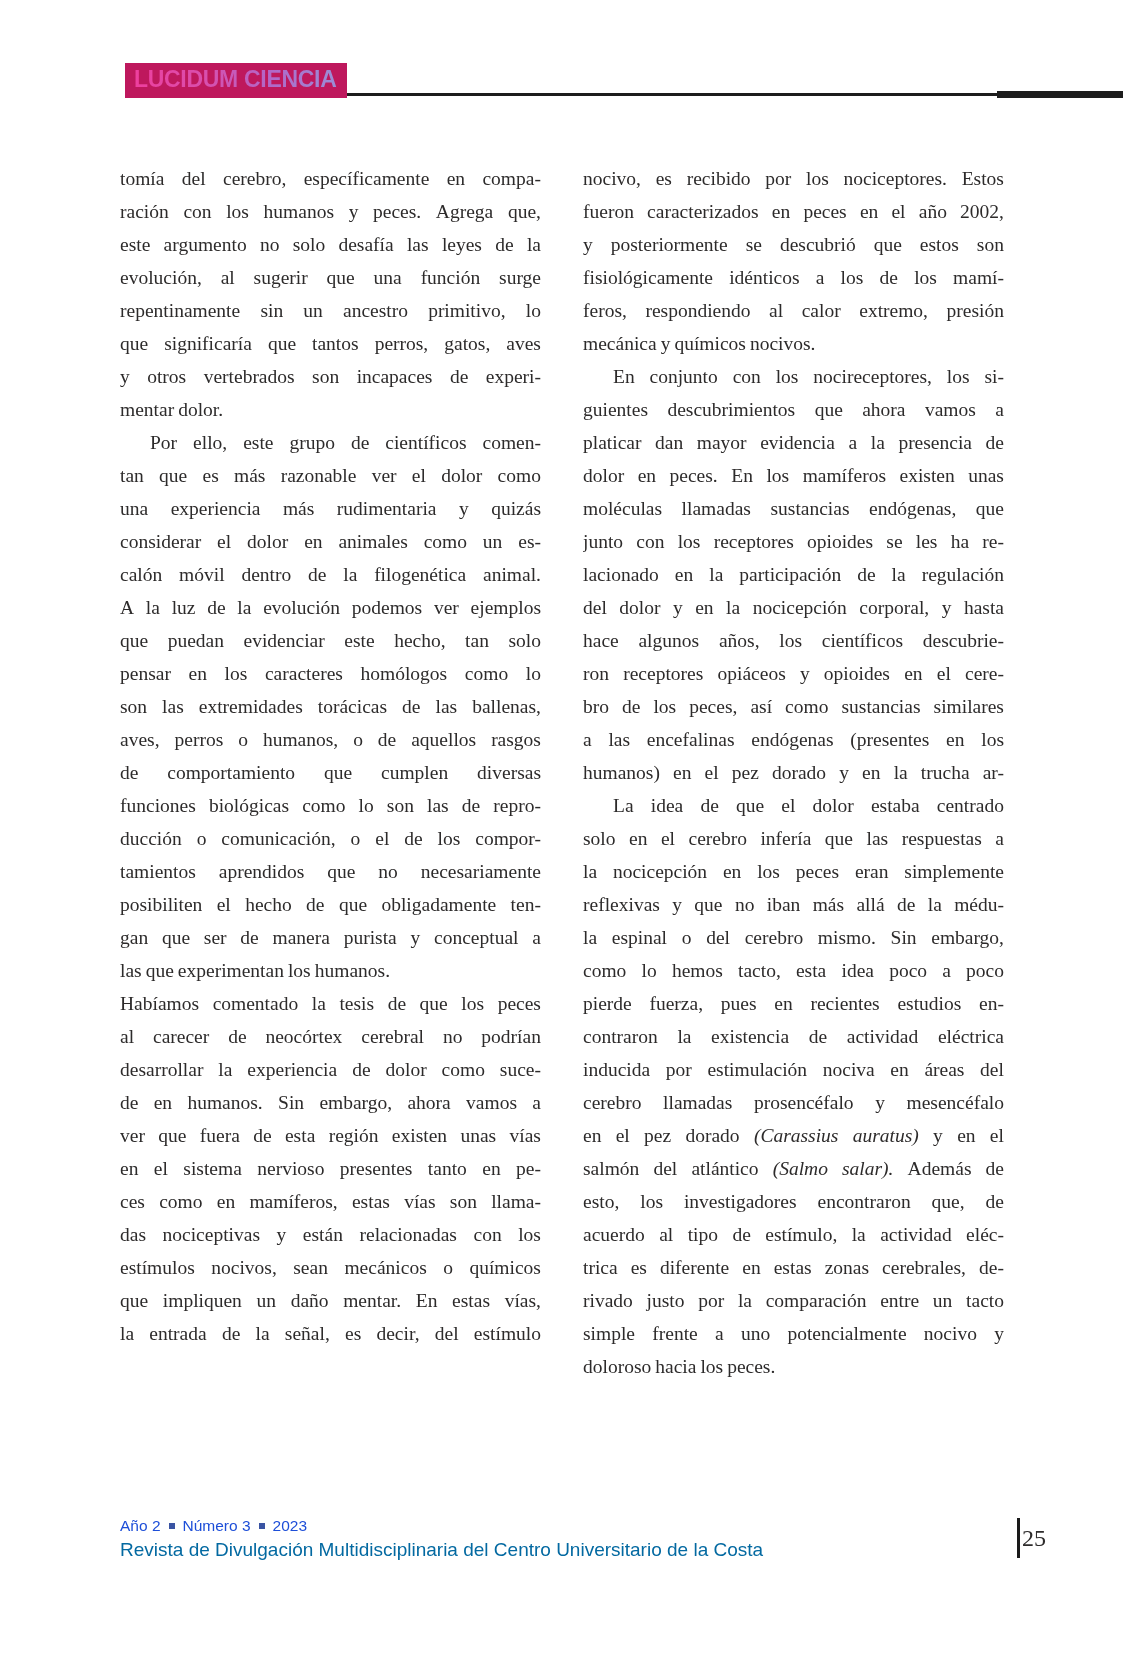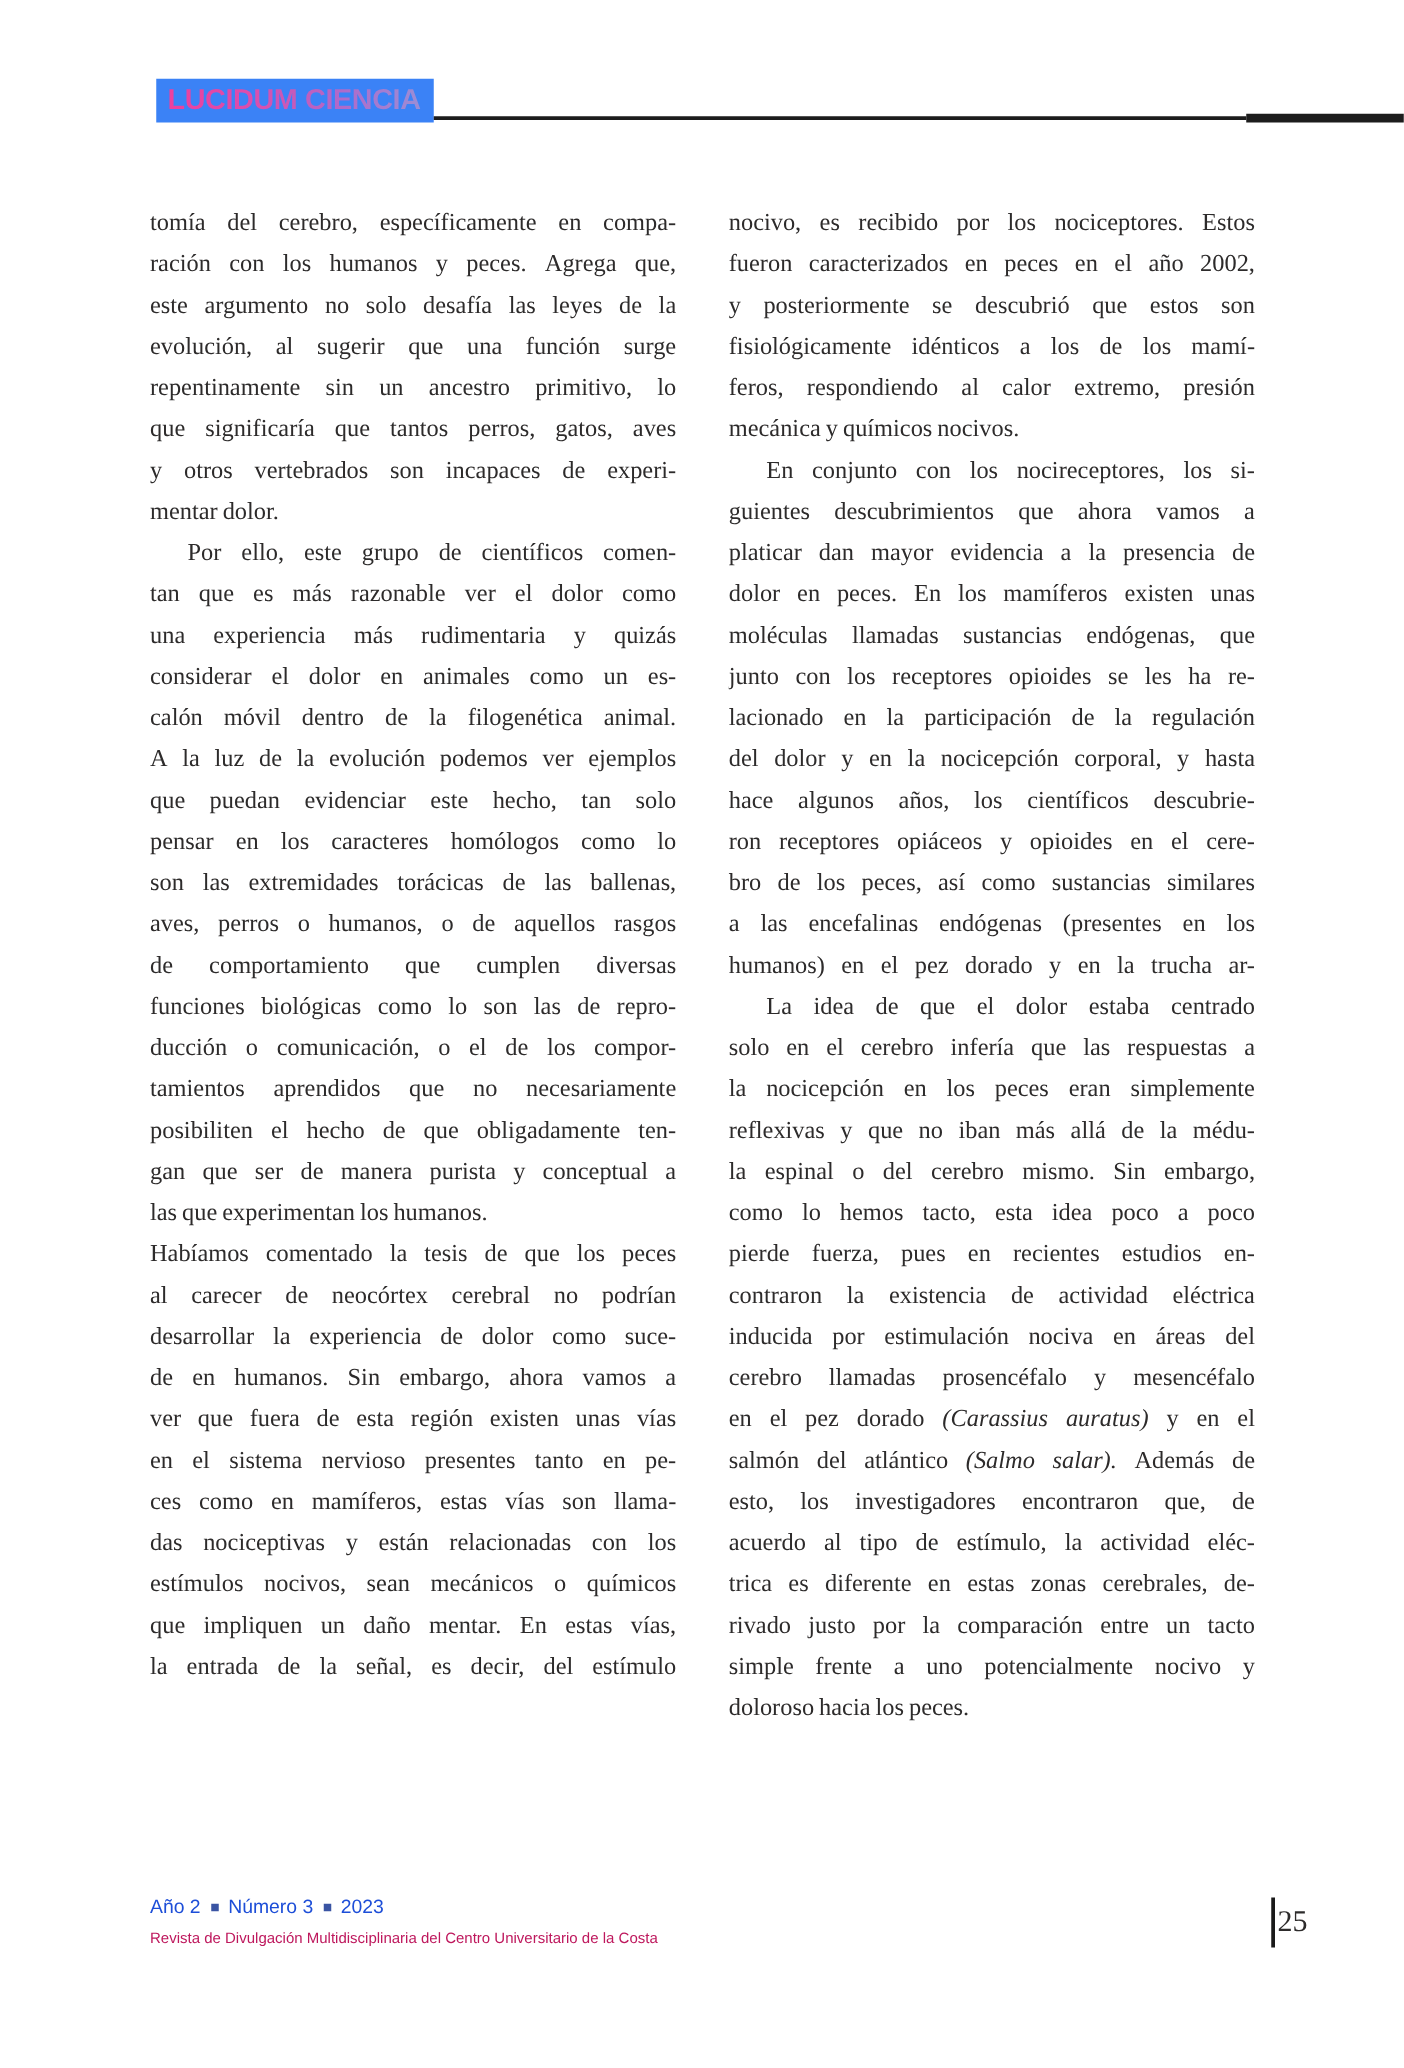--- a/index.html
+++ b/index.html
@@ -12,21 +12,21 @@
   }
 
   
   .header {
     position: absolute;
     top: 63px; left: 125px; right: 0;
     display: flex;
     align-items: flex-end;
   }
   .logo-box {
-    background: #3b82f6;
+    background: #be185d;
     padding: 3px 10px 5px 9px;
     flex: 0 0 auto;
   }
   .logo-text {
     font-family: "Liberation Sans", sans-serif;
     font-weight: bold;
     font-size: 23px;
     letter-spacing: -0.3px;
     background: linear-gradient(90deg, #ee3f9e 0%, #d84fae 35%, #b069c9 68%, #9a8ed6 100%);
     -webkit-background-clip: text;
@@ -91,22 +91,22 @@
   }
   .sq {
     width: 6px; height: 6px;
     background: #3a54a3;
     display: inline-block;
     margin: 0 8px;
     flex: 0 0 auto;
   }
   .journal-line {
     font-family: "Liberation Sans", sans-serif;
-    font-size: 12px;
-    color: #be185d;
+    font-size: 19px;
+    color: #0369a1;
     line-height: 24px;
     white-space: nowrap;
   }
   .pagenum { display: flex; align-items: center; gap: 2px; margin-top: 4px; }
   .pagenum .bar { width: 3px; height: 40px; background: #1a1a1a; }
   .pagenum .num { font-size: 24px; color: #2d2b2b; font-family: "Liberation Serif", serif; }
 </style>
 </head>
 <body>
 

